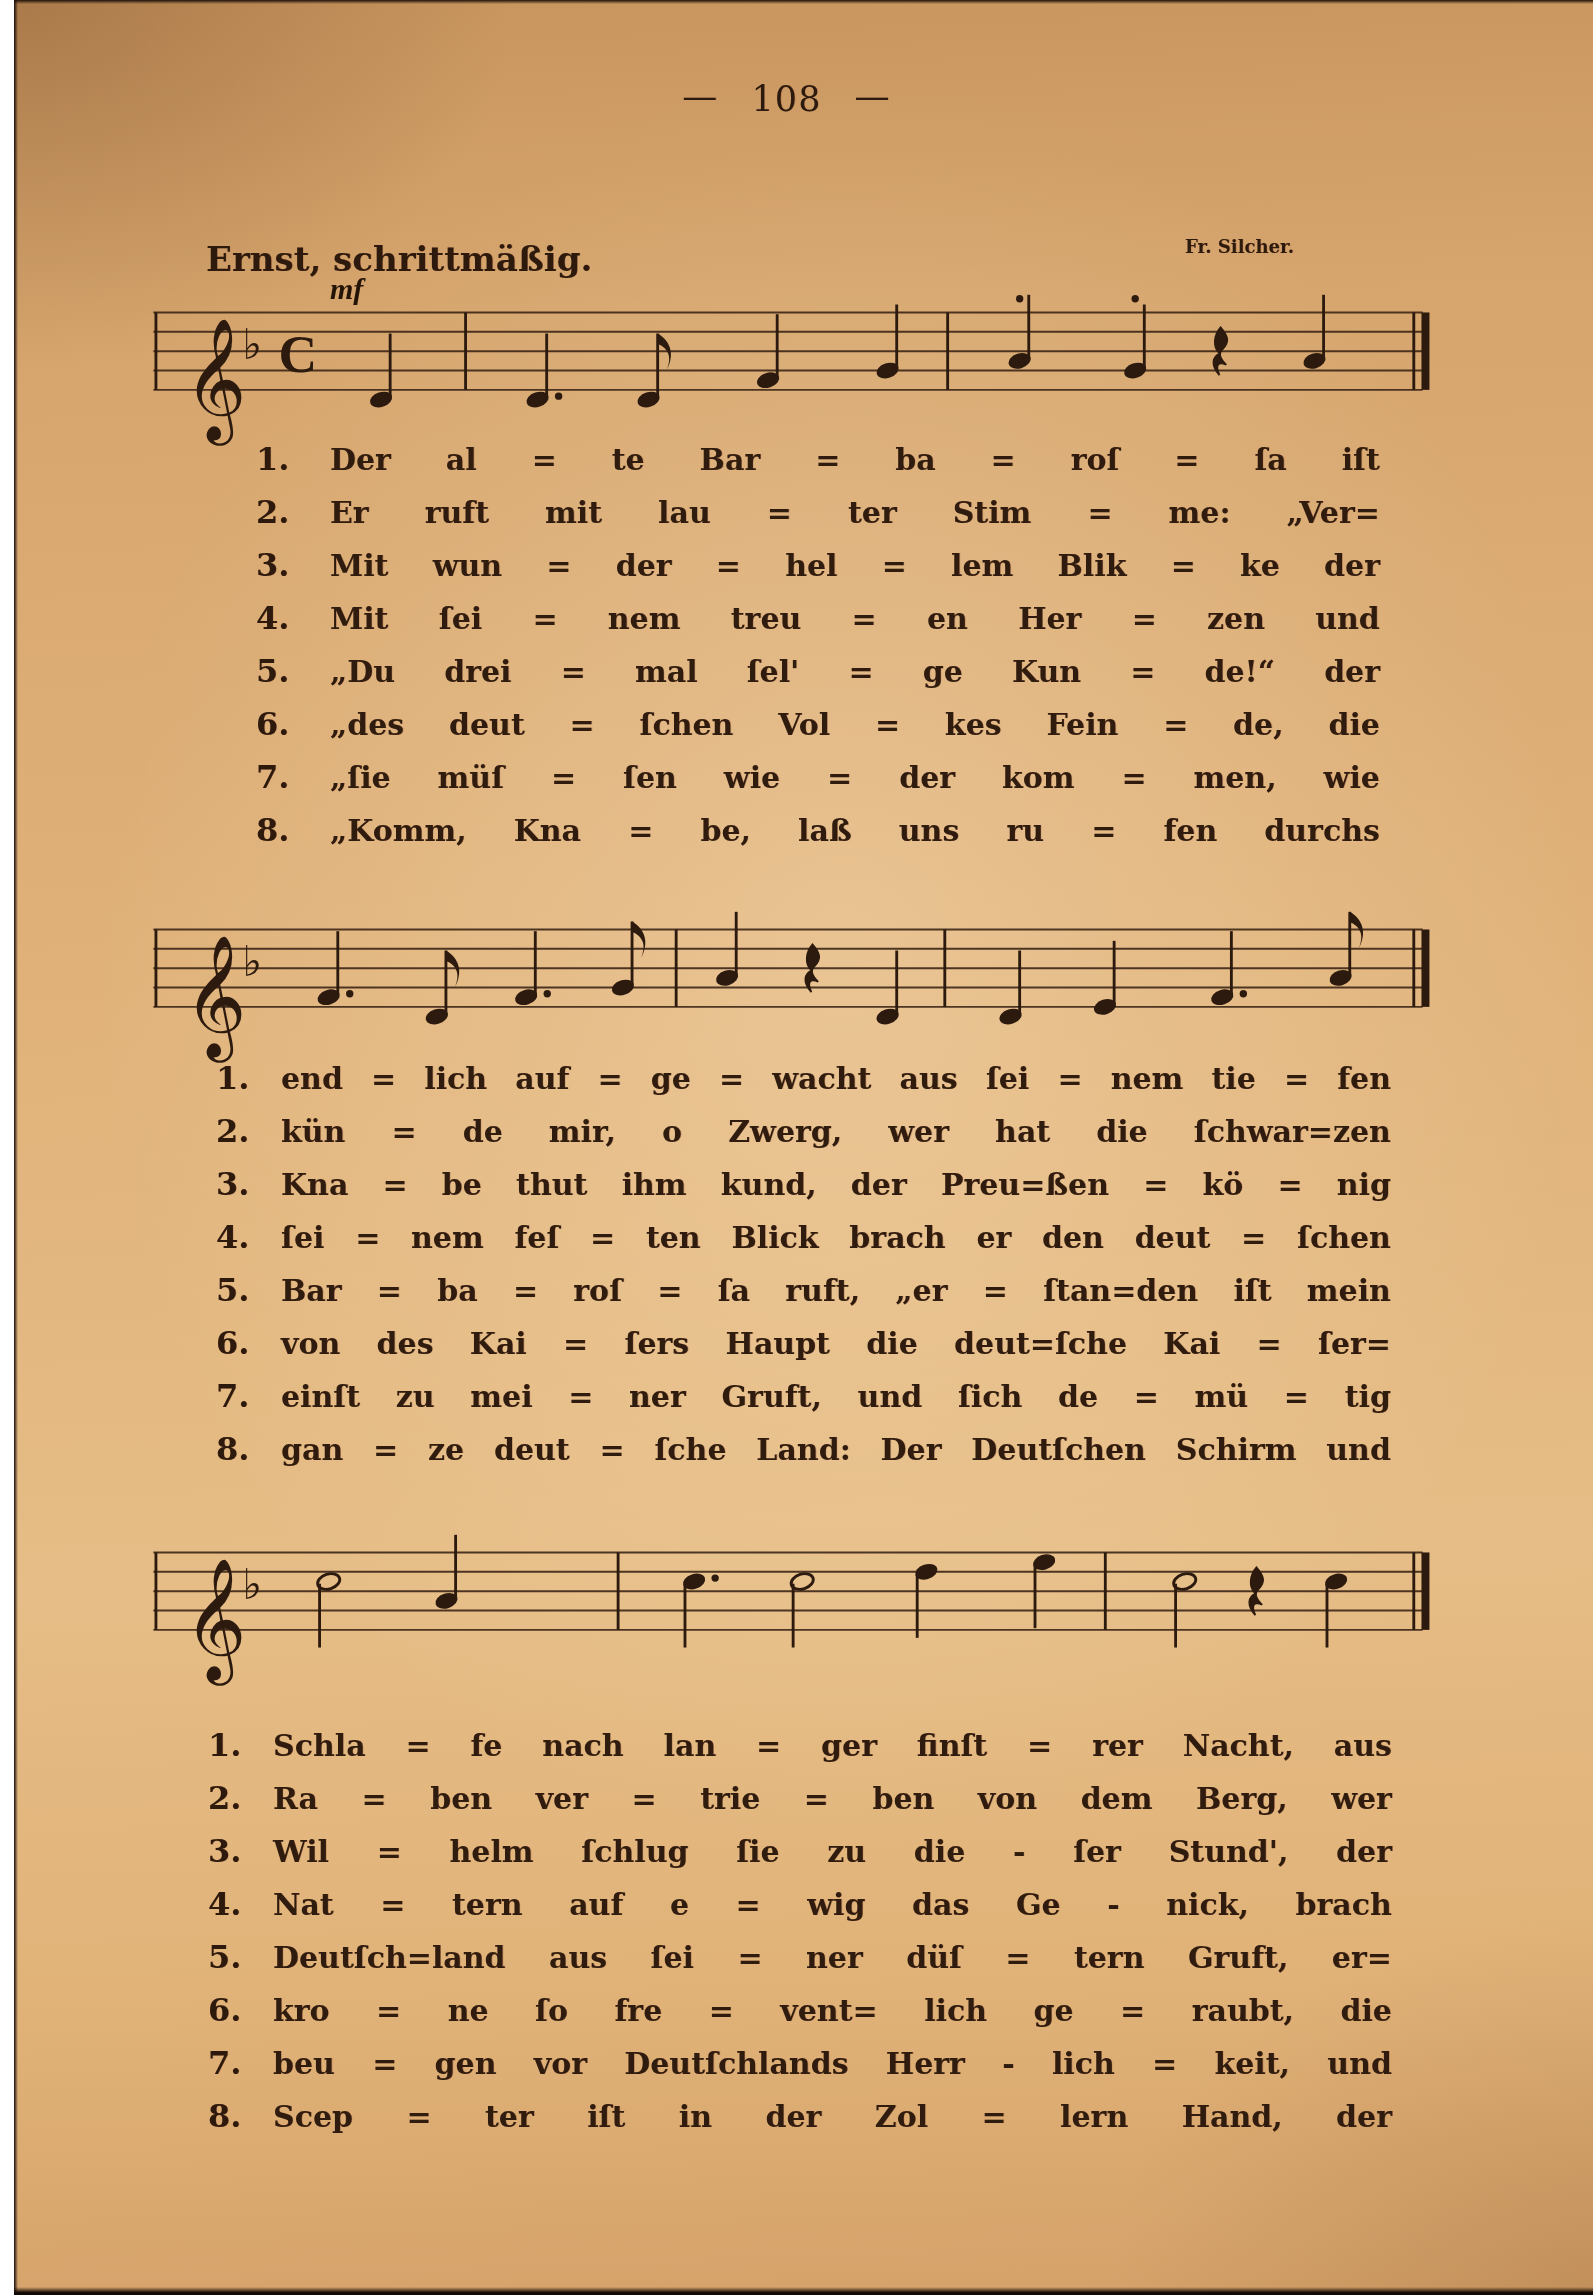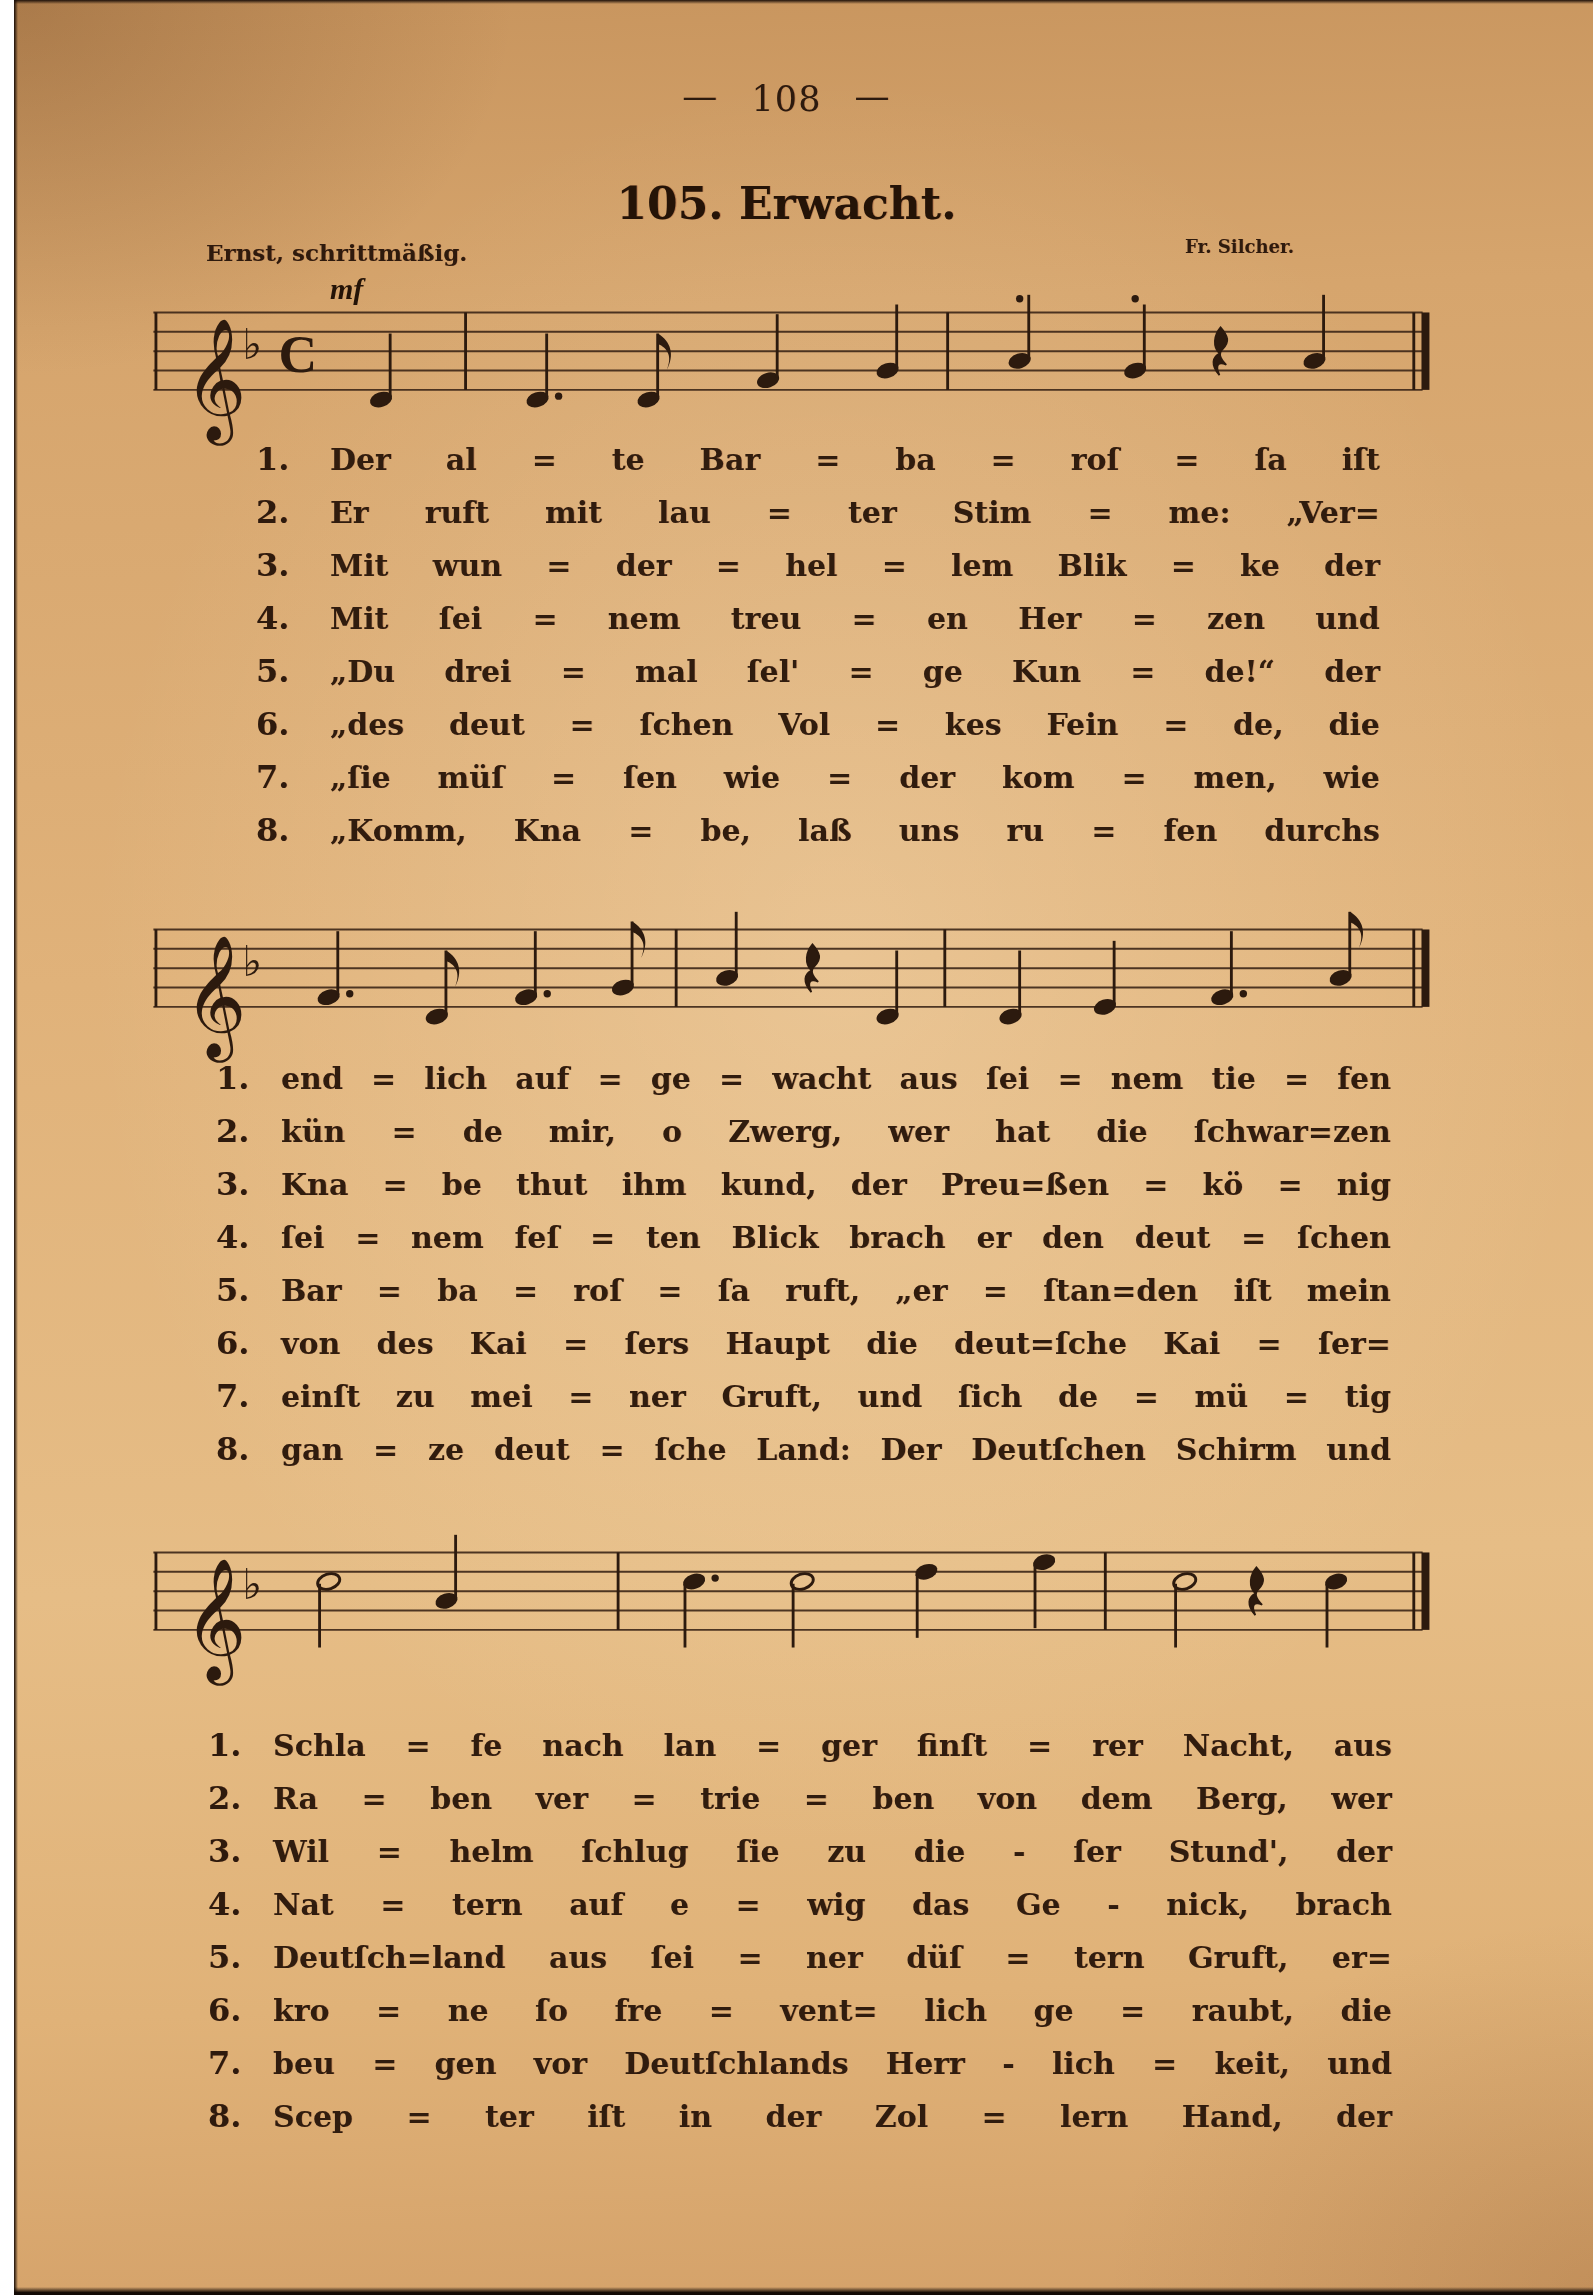--- a/index.html
+++ b/index.html
@@ -29,21 +29,21 @@
     text-shadow:0.6px 0 0 rgba(130,40,20,.25);
   }
   .pagenum-row .dash{margin:0 33px;position:relative;top:-3.4px;}
   .title{
     position:absolute;left:0;top:178px;width:1545px;text-align:center;
     font-weight:700;font-size:44px;color:#241307;
     text-shadow:0.9px 0 0 rgba(120,40,20,.3);
   }
   .tempo{
     position:absolute;left:192px;top:239px;
-    font-weight:700;font-size:23px;color:#2e1a0d;
+    font-weight:700;font-size:34px;color:#2e1a0d;
     text-shadow:0.6px 0 0 rgba(120,40,20,.3);
   }
   .dyn{
     position:absolute;left:316px;top:272px;
     font-style:italic;font-weight:700;font-size:30px;color:#241307;
     font-family:"Liberation Serif",serif;
   }
   .composer{
     position:absolute;left:1171px;top:236px;
     font-weight:700;font-size:18px;color:#2e1a0d;
@@ -67,21 +67,20 @@
 
 <div class="page">
   <div class="edge edge-top"></div>
   <div class="edge edge-left"></div>
   <div class="edge edge-bottom"></div>
   <div class="edge edge-right-crease"></div>
   <div class="edge edge-right"></div>
 
   <div class="pagenum-row"><span class="dash">—</span><span>108</span><span class="dash">—</span></div>
 
-  <div class="title">105. Erwacht.</div>
   <div class="tempo">Ernst, schrittmäßig.</div>
   <div class="dyn">mf</div>
   <div class="composer">Fr. Silcher.</div>
 
   <svg id="staff0" class="staff" viewBox="0 0 2270 460">
       <line x1="20" y1="150" x2="2250" y2="150" stroke="#3c2617" stroke-width="3.5" opacity="0.9"></line>
       <line x1="20" y1="184" x2="2250" y2="184" stroke="#3c2617" stroke-width="3.5" opacity="0.9"></line>
       <line x1="20" y1="218" x2="2250" y2="218" stroke="#3c2617" stroke-width="3.5" opacity="0.9"></line>
       <line x1="20" y1="252" x2="2250" y2="252" stroke="#3c2617" stroke-width="3.5" opacity="0.9"></line>
       <line x1="20" y1="286" x2="2250" y2="286" stroke="#3c2617" stroke-width="3.5" opacity="0.9"></line>

